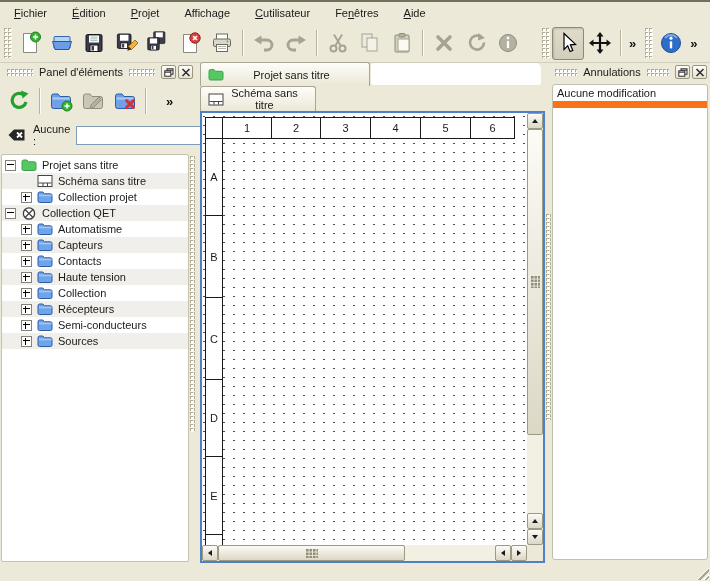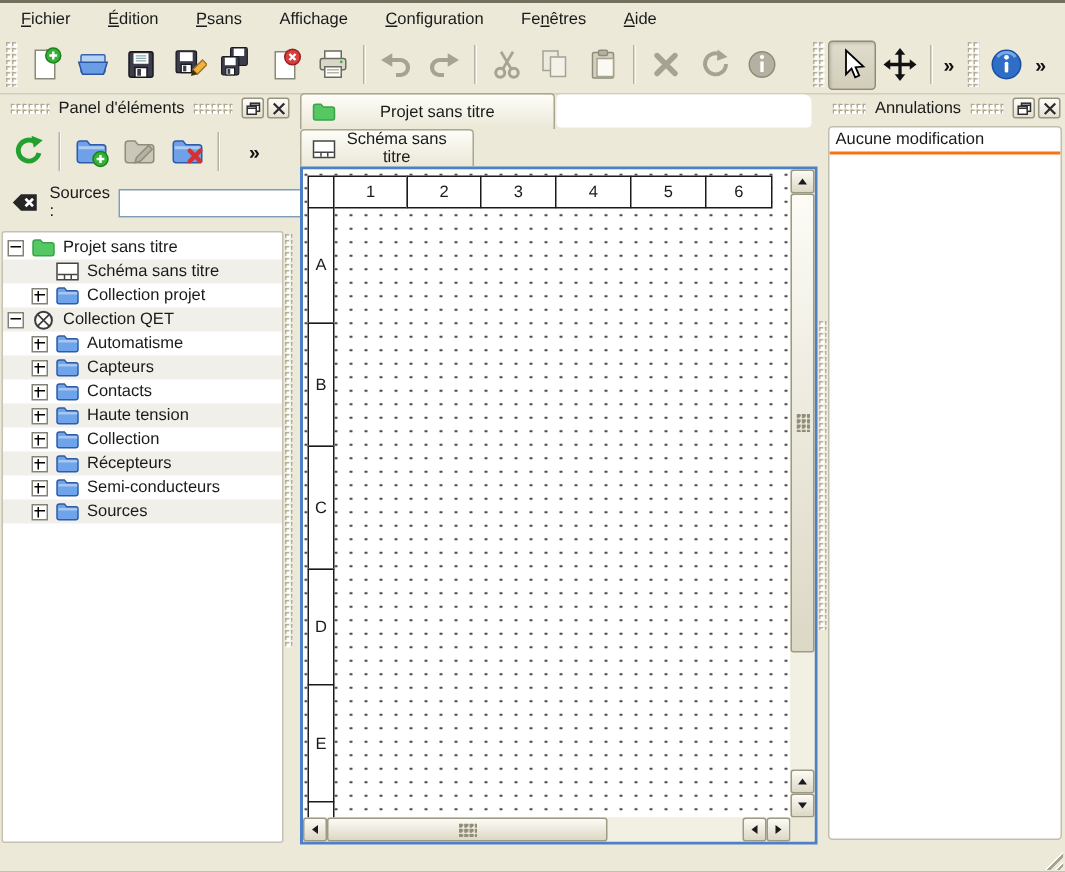--- a/index.html
+++ b/index.html
@@ -102,21 +102,21 @@
   .split{position:absolute;width:5px;
        background-image:radial-gradient(circle at 1.2px 1.2px,#fff 40%,transparent 48%),
                         radial-gradient(circle at .8px .8px,#b0ac96 40%,transparent 48%);
        background-size:4px 4px;background-position:1px 1px,0 0;}
   #split-left{left:190px;top:156px;height:276px;}
   #split-right{left:546px;top:214px;height:206px;}
 
   
   #right-dock{left:548px;top:62px;right:0;bottom:17px;}
   .undo-list{flex:1;margin:2px 2px 4px 4px;background:#fff;border:1px solid #c2beae;border-radius:3px;overflow:hidden;}
-  .undo-item{padding:2px 4px;border-bottom:2px solid #f97316;}
+  .undo-item{padding:2px 4px;border-bottom:7px solid #f97316;}
 
   
   #statusbar{position:absolute;left:0;right:0;bottom:0;height:17px;background:#ece9d8;}
   .sizegrip{position:absolute;right:1px;bottom:1px;width:14px;height:14px;
        background:repeating-linear-gradient(135deg,transparent 0 2px,#fff 2px 3px,#a8a491 3px 4.5px);
        clip-path:polygon(100% 0,100% 100%,0 100%);}
 </style>
 </head>
 <body>
 
@@ -280,23 +280,23 @@
       </symbol>
 </defs>
   </svg>
 
 <div id="screen">
   <div class="topline"></div>
 
   <div class="menubar">
     <span class="mitem"><span></span><span class="k">F</span><span>ichier</span></span>
     <span class="mitem"><span></span><span class="k">É</span><span>dition</span></span>
-    <span class="mitem"><span></span><span class="k">P</span><span>sans</span></span>
+    <span class="mitem"><span></span><span class="k">P</span><span>rojet</span></span>
     <span class="mitem"><span>Afficha</span><span class="k">g</span><span>e</span></span>
-    <span class="mitem"><span></span><span class="k">C</span><span>onfiguration</span></span>
+    <span class="mitem"><span></span><span class="k">C</span><span>utilisateur</span></span>
     <span class="mitem"><span>Fe</span><span class="k">n</span><span>êtres</span></span>
     <span class="mitem"><span></span><span class="k">A</span><span>ide</span></span>
   </div>
 
   <div class="toolbars">
     <div class="hdl"></div>
     <button class="tbtn">
         <svg class="ic">
           <use href="#i-new"></use>
         </svg>
@@ -434,21 +434,21 @@
             <use href="#i-fdel"></use>
           </svg>
         </button>
       <div class="sep"></div>
       <span class="chev" style="margin-left:12px">»</span>
     </div>
     <div class="filter-row">
       <button style="border:none;background:transparent;padding:0;width:20px;height:16px"><svg width="20" height="16">
             <use href="#i-filterx"></use>
           </svg></button>
-      <span>Sources :</span>
+      <span>Aucune :</span>
       <input class="filter-input" type="text" value="" style="">
     </div>
     <div class="tree">
       <div class="trow">
           <span class="tind0"></span>
           <span class="texp"></span>
           <svg class="tic">
             <use href="#i-pfold"></use>
           </svg>
           <span class="tlabel">Projet sans titre</span>

